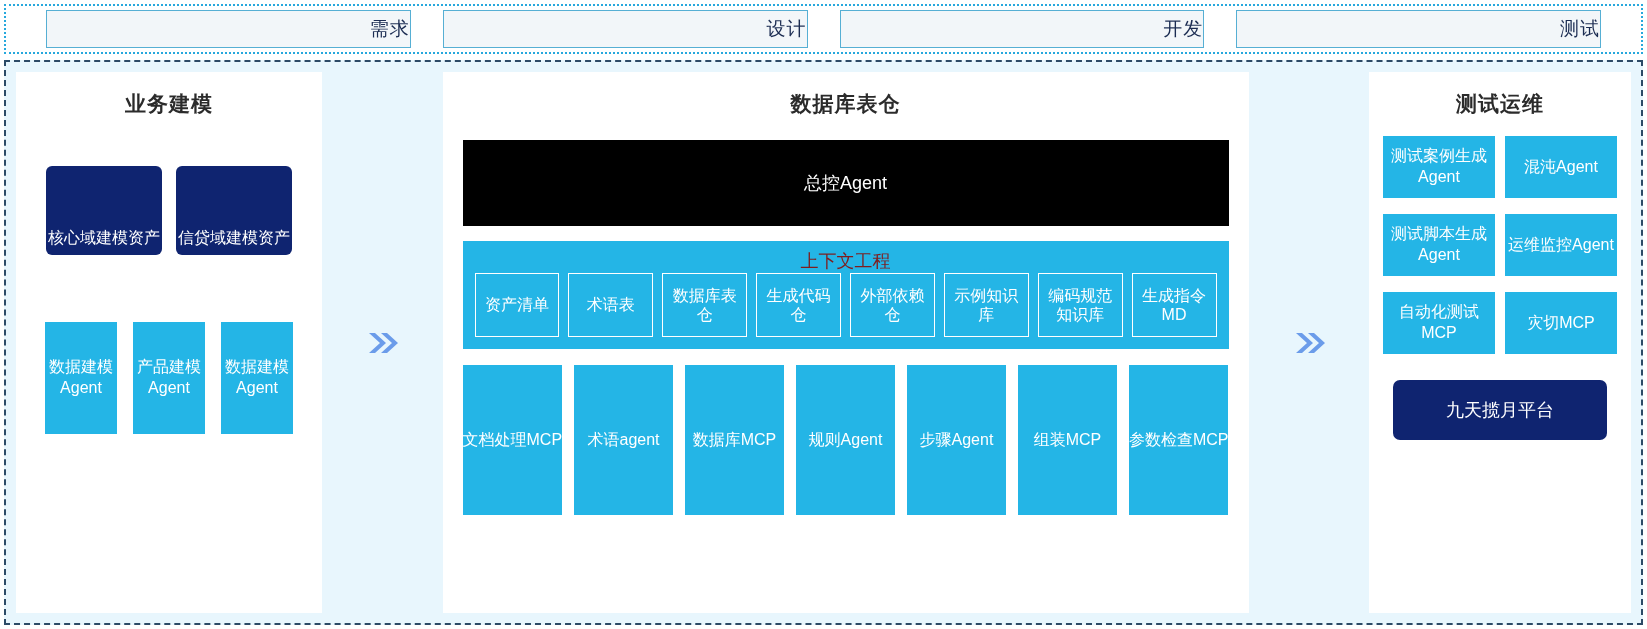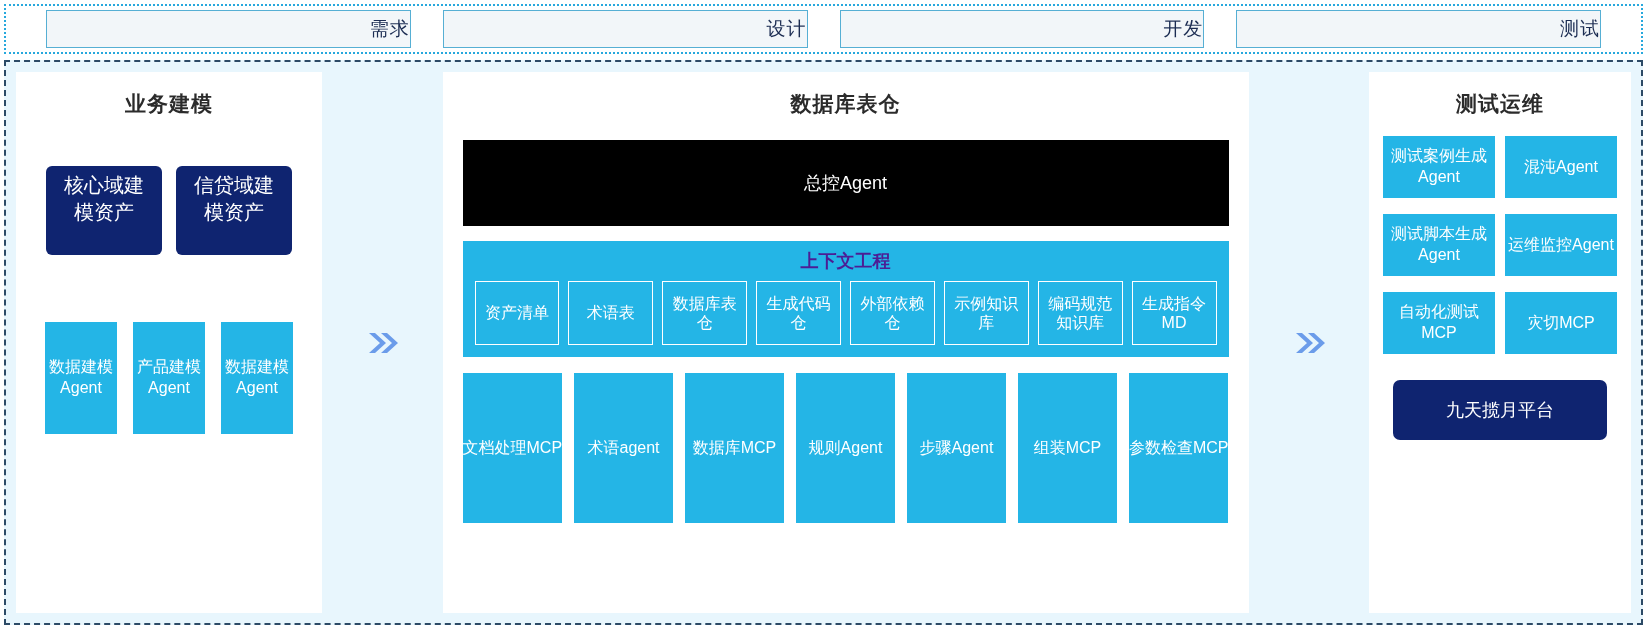--- a/index.html
+++ b/index.html
@@ -104,27 +104,27 @@
   .left-dark-row {
     display: flex;
     gap: 14px;
     justify-content: center;
     margin-top: 48px;
   }
   .dark-box {
     background: #0f2470;
     color: #ffffff;
     border-radius: 6px;
-    font-size: 20px;
+    font-size: 16px;
     line-height: 1.35;
     text-align: center;
     display: flex;
-    align-items: flex-start;
-    justify-content: center;
-    padding: 6px 16px;
+    align-items: flex-end;
+    justify-content: center;
+    padding: 6px 0;
   }
   .dark-box.core   { width: 116px; height: 89px; }
   .dark-box.credit { width: 116px; height: 89px; }
 
   .left-agent-row {
     display: flex;
     gap: 16px;
     justify-content: center;
     margin-top: 67px;
   }
@@ -156,25 +156,24 @@
     align-items: center;
     justify-content: center;
   }
 
   .context-block {
     margin-top: 15px;
     background: #24b5e6;
     padding: 8px 0 12px 0;
   }
   .context-title {
-    color: #4c1d95;
+    color: #7f1d1d;
     font-size: 18px;
     text-align: center;
-    margin-bottom: 8px;
-    font-weight: bold;
+    margin-bottom: 0;
   }
   .context-items {
     display: flex;
     justify-content: space-between;
     padding: 0 12px;
     gap: 9px;
   }
   .context-item {
     flex: 1 1 0;
     height: 64px;

